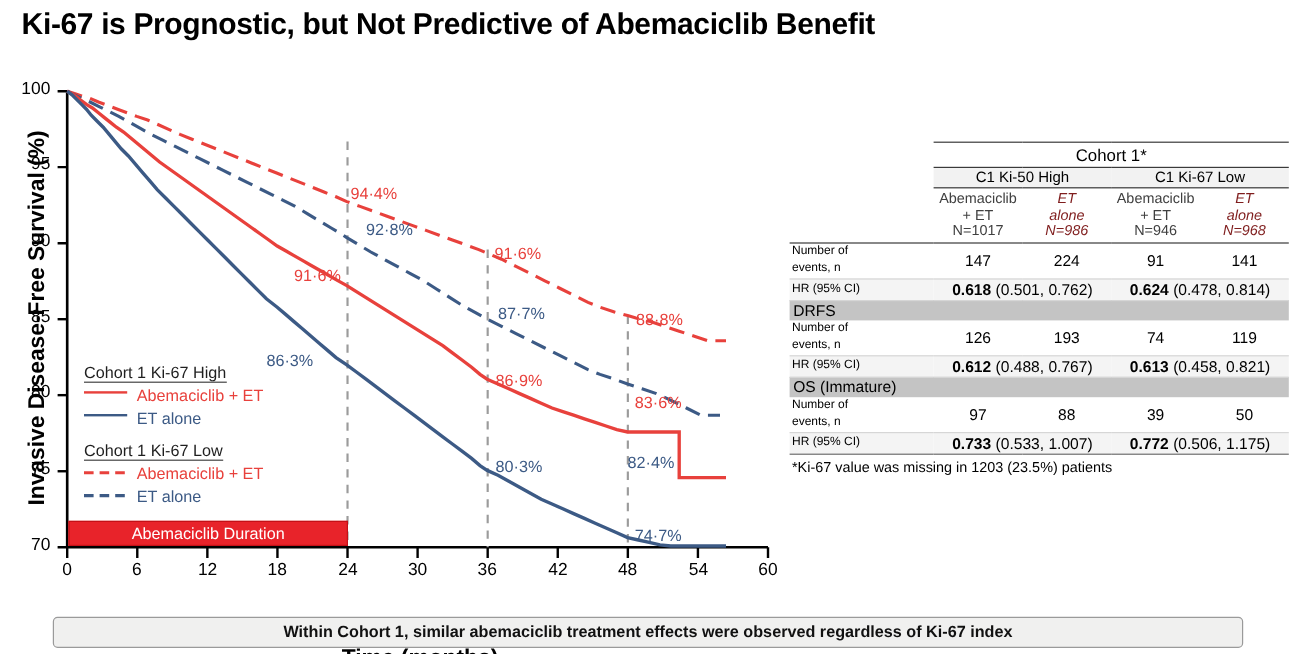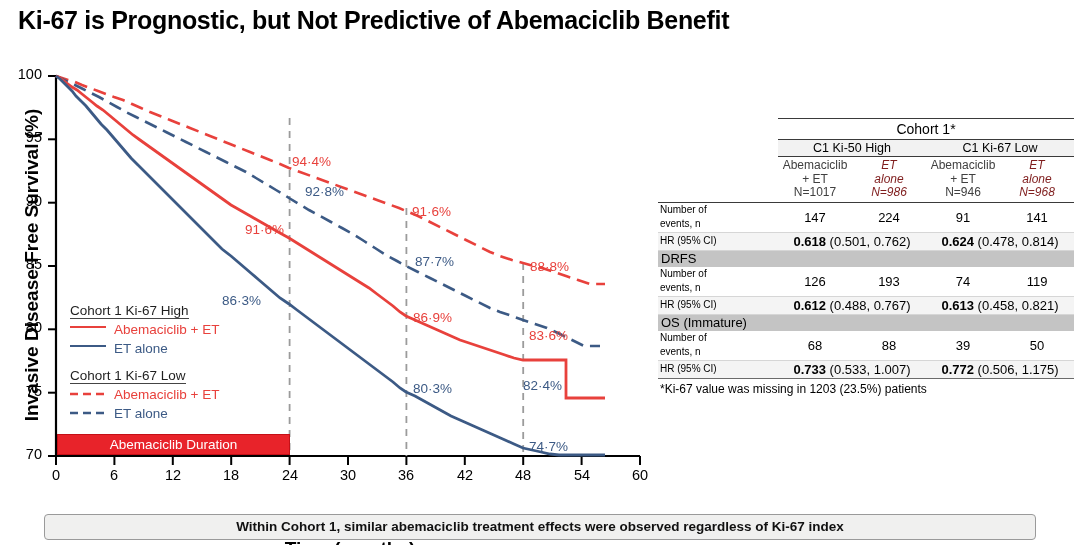--- a/index.html
+++ b/index.html
@@ -418,21 +418,21 @@
       </tr>
 
       <tr>
         <td class="sect" colspan="5">OS (Immature)</td>
       </tr>
       <tr class="rowline">
         <td class="rlabel">
           <span>Number of</span><br>
           <span>events, n</span>
         </td>
-        <td class="num">68</td>
+        <td class="num">97</td>
         <td class="num">88</td>
         <td class="num">39</td>
         <td class="num">50</td>
       </tr>
       <tr class="zebra lastline">
         <td class="rlabel">HR (95% CI)</td>
         <td class="hrcell" colspan="2">
           <b>0.733</b><span> (0.533, 1.007)</span>
         </td>
         <td class="hrcell" colspan="2">

